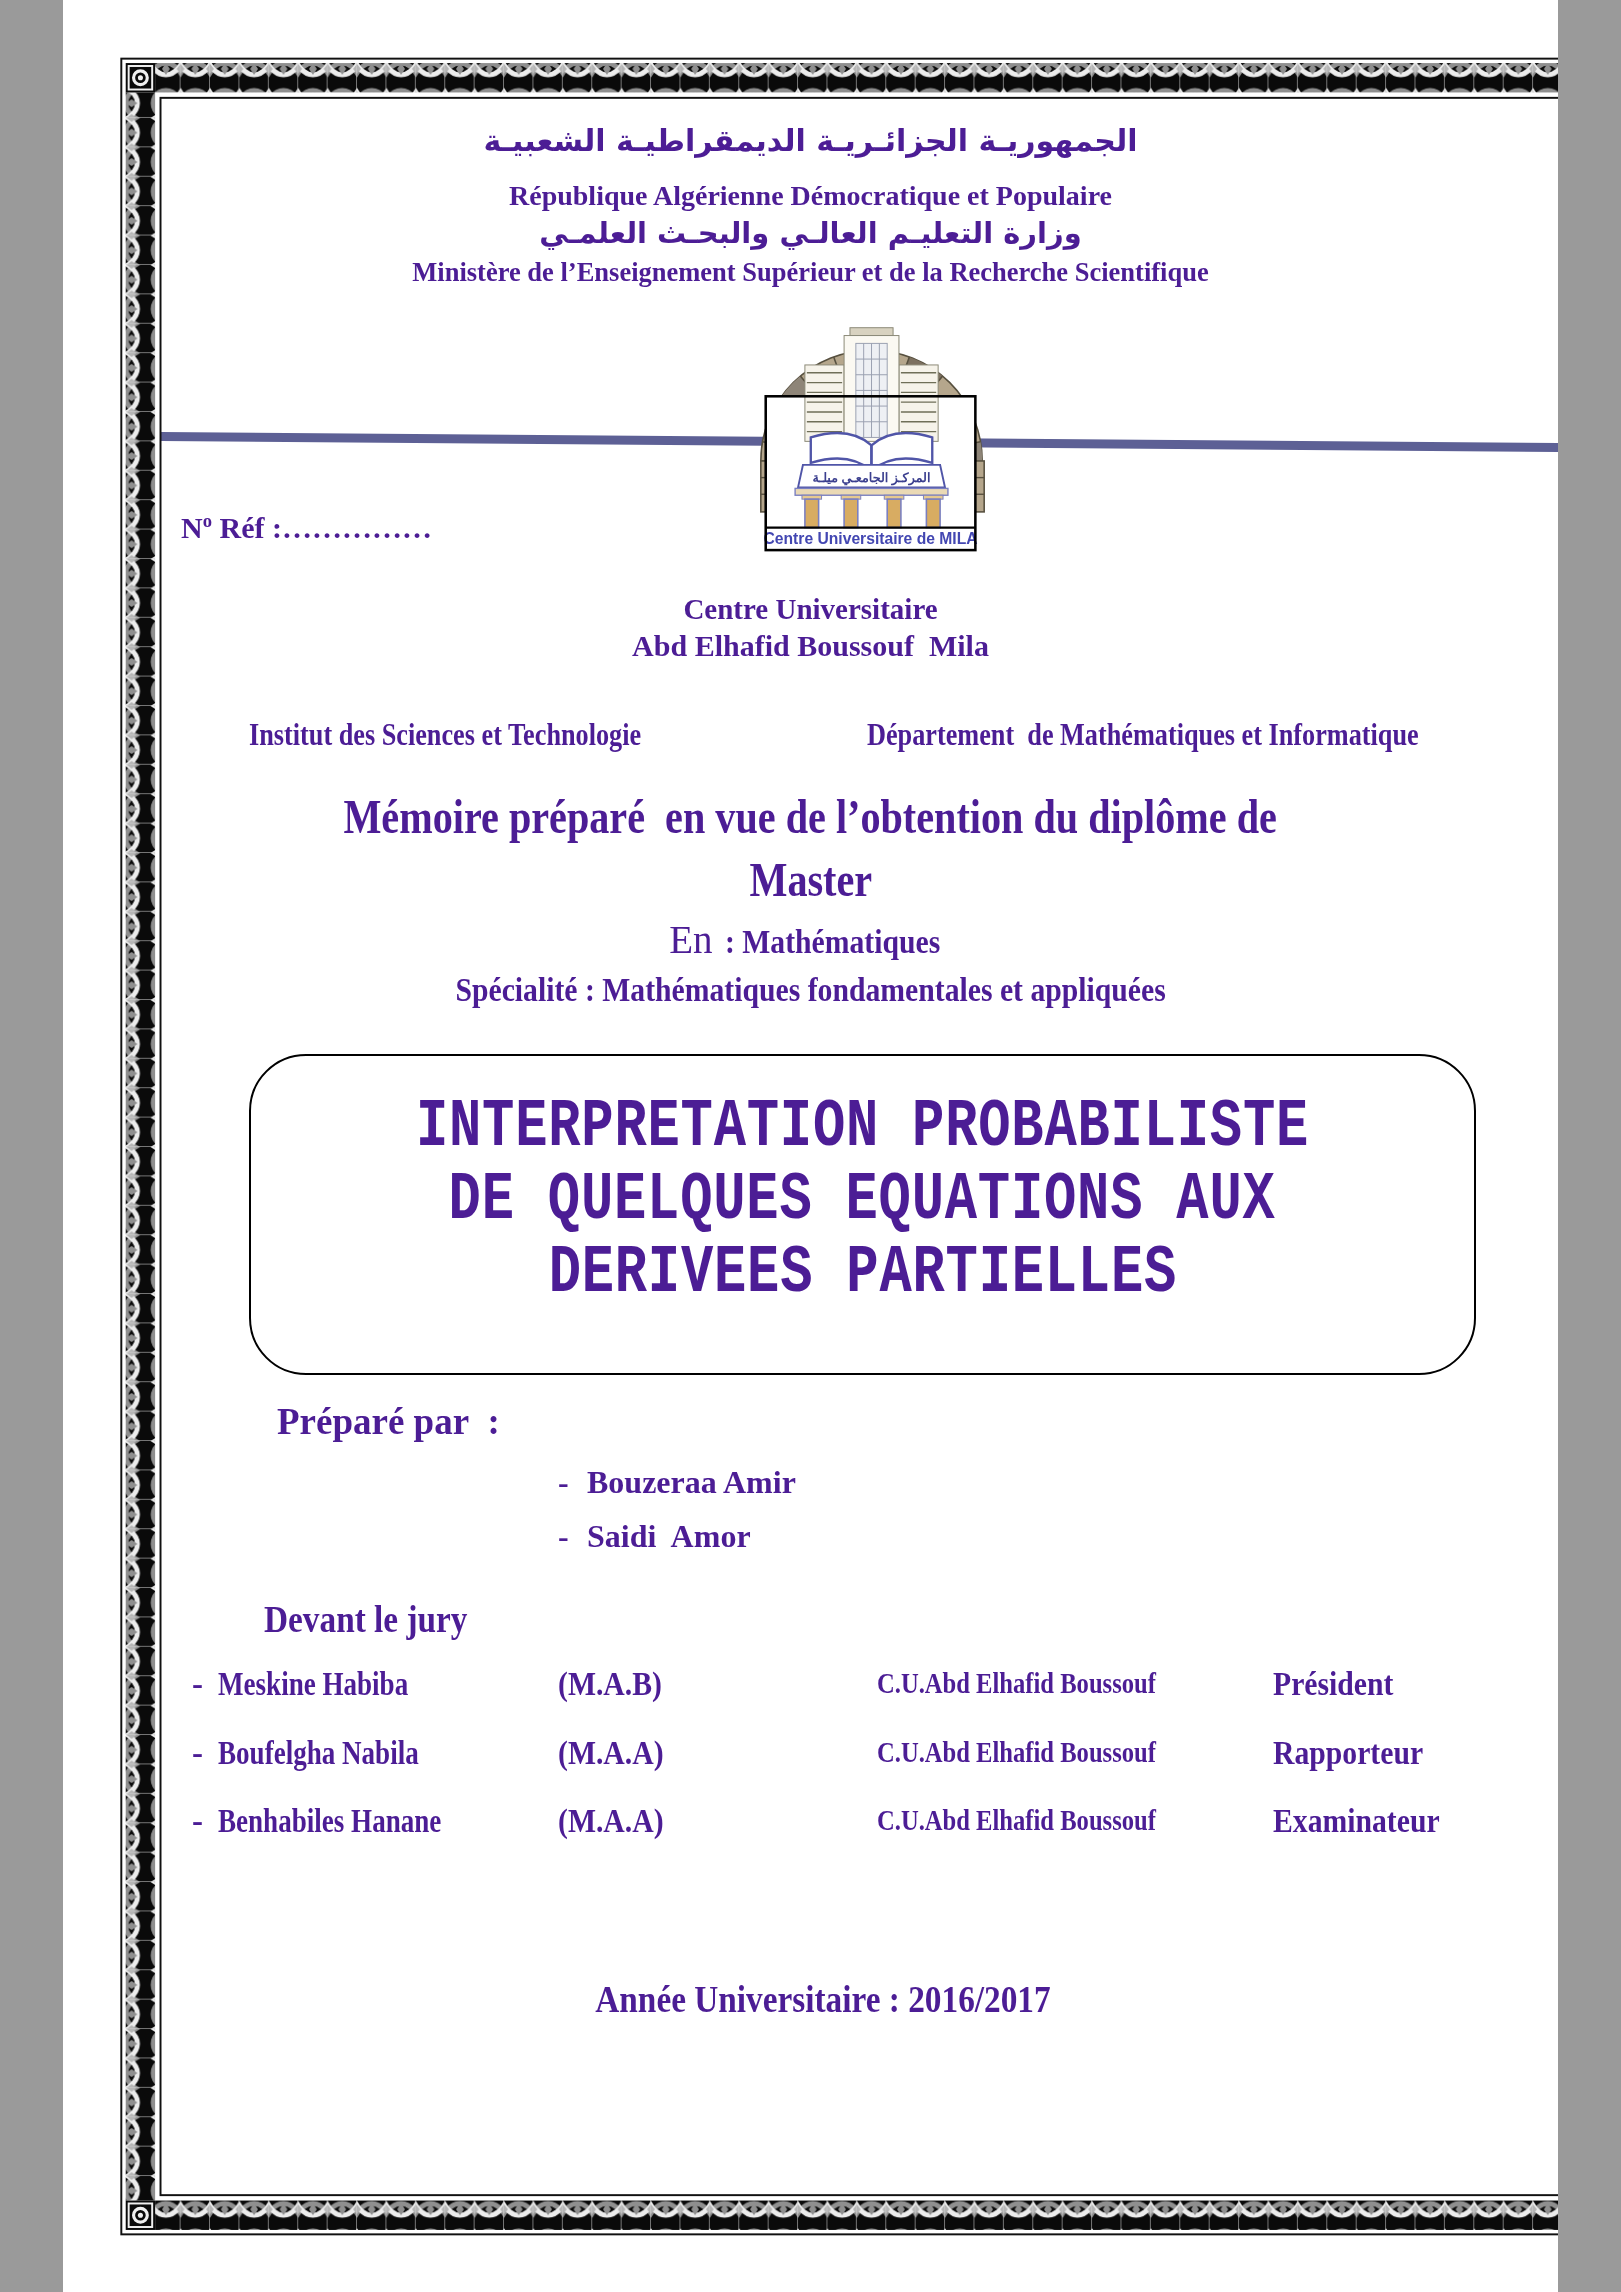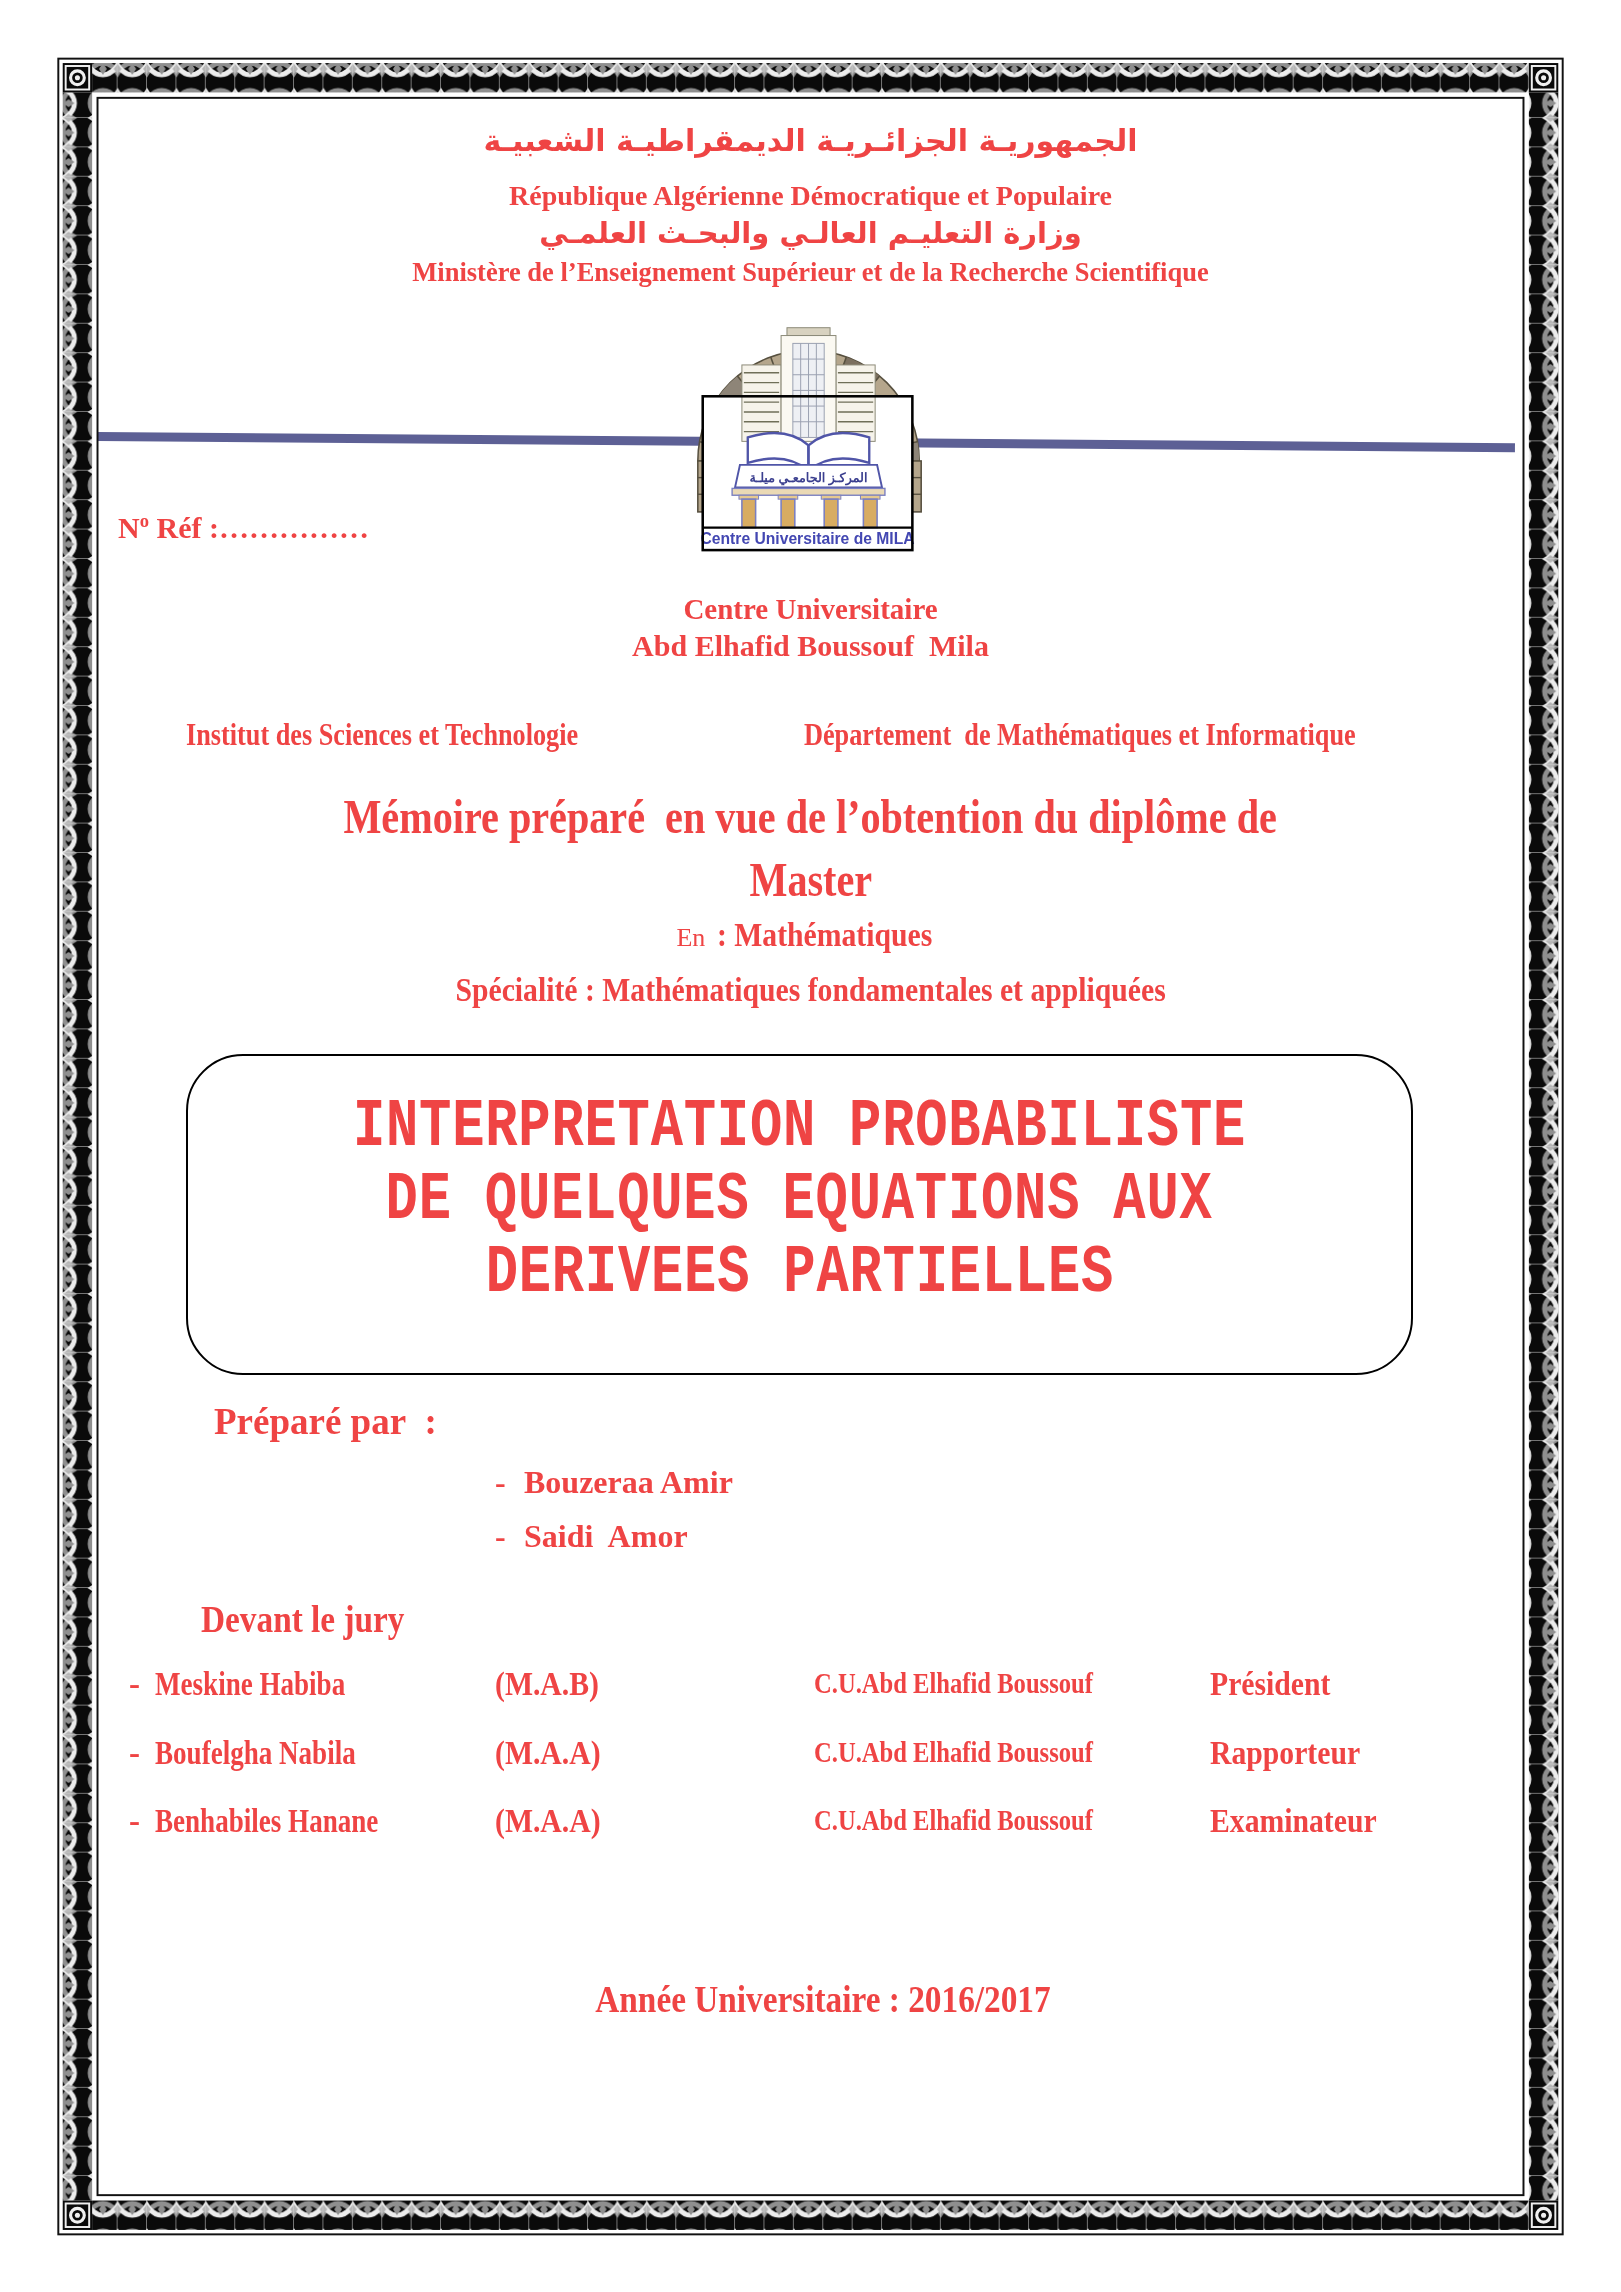--- a/index.html
+++ b/index.html
@@ -1,18 +1,18 @@
 <!DOCTYPE html>
 <html><head>
 <meta charset="utf-8">
 <style>
   html,body{margin:0;padding:0;background:#9a9a9a;}
   .page{
-    position:relative;width:1621px;height:2293px;background:#ffffff;
-    font-family:"Liberation Serif",serif;color:#ef4444;overflow:hidden;margin:0 auto;
+    position:relative;width:1495px;height:2293px;background:#ffffff;
+    font-family:"Liberation Serif",serif;color:#4c1d95;overflow:hidden;margin:0 auto;
   }
   .abs{position:absolute;}
   .center{left:0;right:0;text-align:center;}
   .b{font-weight:bold;}
   .cx78{display:inline-block;transform:scaleX(.78);transform-origin:center;white-space:nowrap;}
   .cx82{display:inline-block;transform:scaleX(.82);transform-origin:center;white-space:nowrap;}
   .cx82l{display:inline-block;transform:scaleX(.82);transform-origin:left center;white-space:nowrap;}
   .cx90{display:inline-block;transform:scaleX(.9);transform-origin:center;white-space:nowrap;}
   .cx90l{display:inline-block;transform:scaleX(.9);transform-origin:left center;white-space:nowrap;}
   .arabic{font-family:"DejaVu Sans",sans-serif;font-weight:bold;}
@@ -202,21 +202,21 @@
     <span class="cx82l">Département&nbsp; de Mathématiques et Informatique</span>
   </div>
 
   <div class="abs center b" style="top:788px;font-size:49px;">
     <span class="cx82">Mémoire préparé&nbsp; en vue de l’obtention du diplôme de</span>
   </div>
   <div class="abs center b" style="top:851px;font-size:49px;">
     <span class="cx82">Master</span>
   </div>
   <div class="abs center" style="top:917px;font-size:33px;">
-    <span style="font-size:26px;">En</span><span class="b cx90">: Mathématiques</span>
+    <span style="font-size:39px;">En</span><span class="b cx90">: Mathématiques</span>
   </div>
   <div class="abs center b" style="top:972px;font-size:33px;text-align:center;">
     <span class="cx90">Spécialité : Mathématiques fondamentales et appliquées</span>
   </div>
 
   <div class="abs title-box">
     <div class="tline"><span class="cx78">INTERPRETATION PROBABILISTE</span></div>
     <div class="tline"><span class="cx78">DE QUELQUES EQUATIONS AUX</span></div>
     <div class="tline"><span class="cx78">DERIVEES PARTIELLES</span></div>
   </div>

